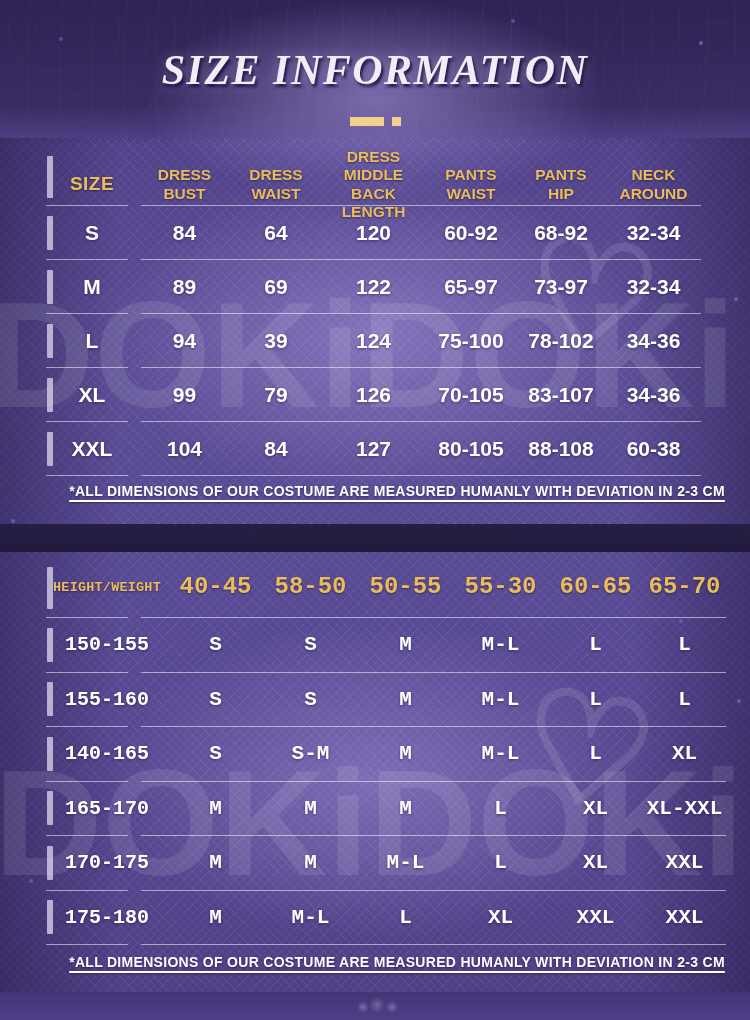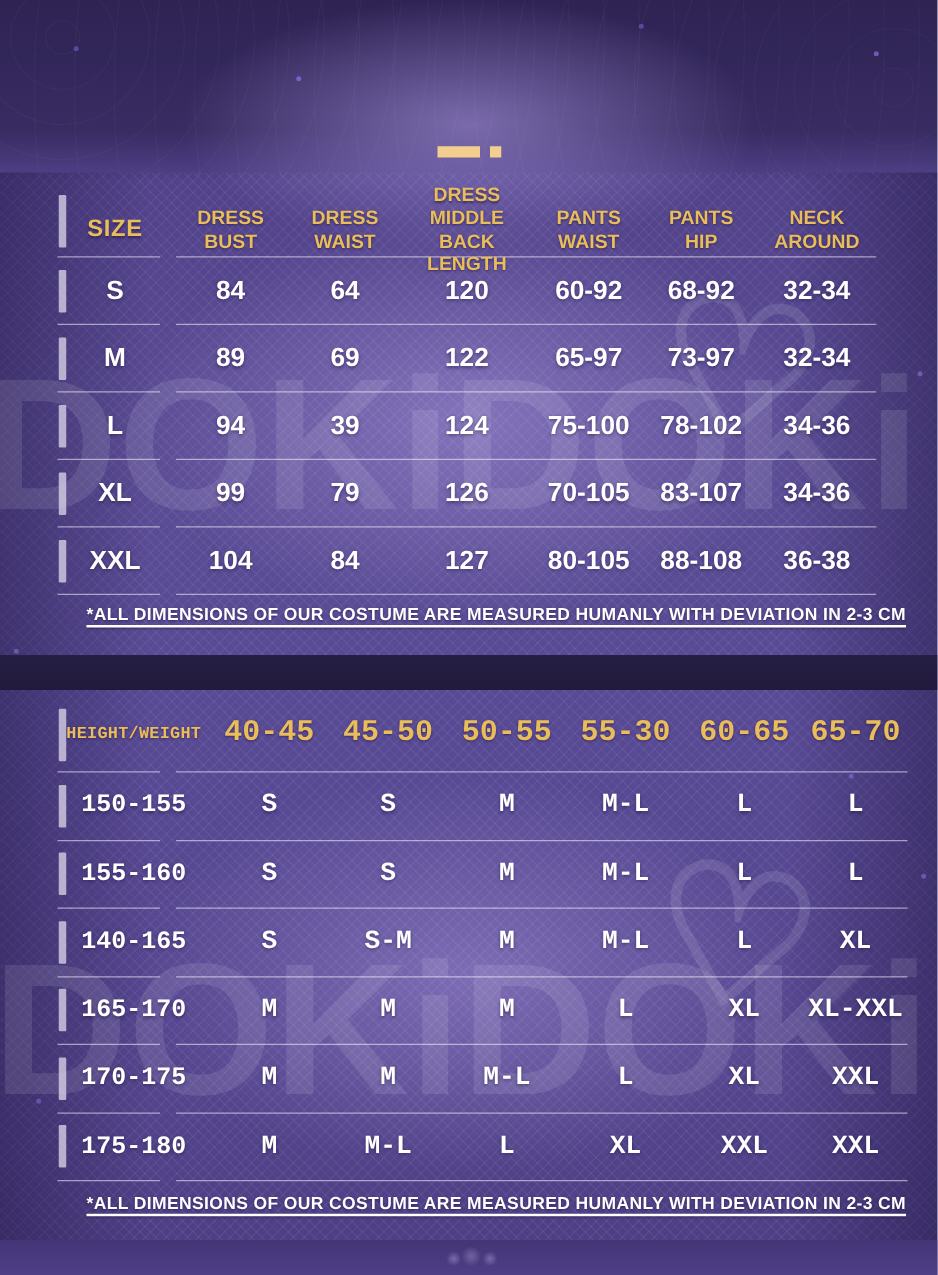--- a/index.html
+++ b/index.html
@@ -103,20 +103,21 @@
   <div class="deco glow-t1"></div>
   <div class="deco glow-t2"></div>
   <div class="deco texture"></div>
   <div class="deco vignette"></div>
   <div class="deco contours"></div>
   <div class="deco sparkles"></div>
 
   <div class="wm wm1"><span>DOKiDOKi</span><span class="heart">♡</span></div>
   <div class="wm wm2"><span>DOKiDOKi</span><span class="heart">♡</span></div>
 
+  <h1 class="title">SIZE INFORMATION</h1>
   <div class="underline">
     <span class="dash"></span>
     <span class="dot"></span>
   </div>
 
   <section class="table t1">
     <div class="thead">
       <span class="vbar"></span>
     <div class="hcell label">SIZE</div>
         <div class="hcell">DRESS
@@ -180,35 +181,35 @@
         </div>
         <div class="sep"></div>
         <div class="trow">
           <span class="vbar"></span>
           <div class="cell label">XXL</div>
           <div class="cell">104</div>
           <div class="cell">84</div>
           <div class="cell">127</div>
           <div class="cell">80-105</div>
           <div class="cell">88-108</div>
-          <div class="cell">36-38</div>
+          <div class="cell">60-38</div>
         </div>
         <div class="sep"></div>
       </div>
   </section>
   <p class="note note1">*ALL DIMENSIONS OF OUR COSTUME ARE MEASURED HUMANLY WITH DEVIATION IN 2-3 CM</p>
 
   <div class="divider-band"></div>
 
   <section class="table t2">
     <div class="thead">
       <span class="vbar"></span>
     <div class="hcell label">HEIGHT/WEIGHT</div>
         <div class="hcell">40-45</div>
-        <div class="hcell">45-50</div>
+        <div class="hcell">58-50</div>
         <div class="hcell">50-55</div>
         <div class="hcell">55-30</div>
         <div class="hcell">60-65</div>
         <div class="hcell">65-70</div>
       </div>
     <div class="sep"></div>
     <div>
         <div class="trow">
           <span class="vbar"></span>
           <div class="cell label">150-155</div>

